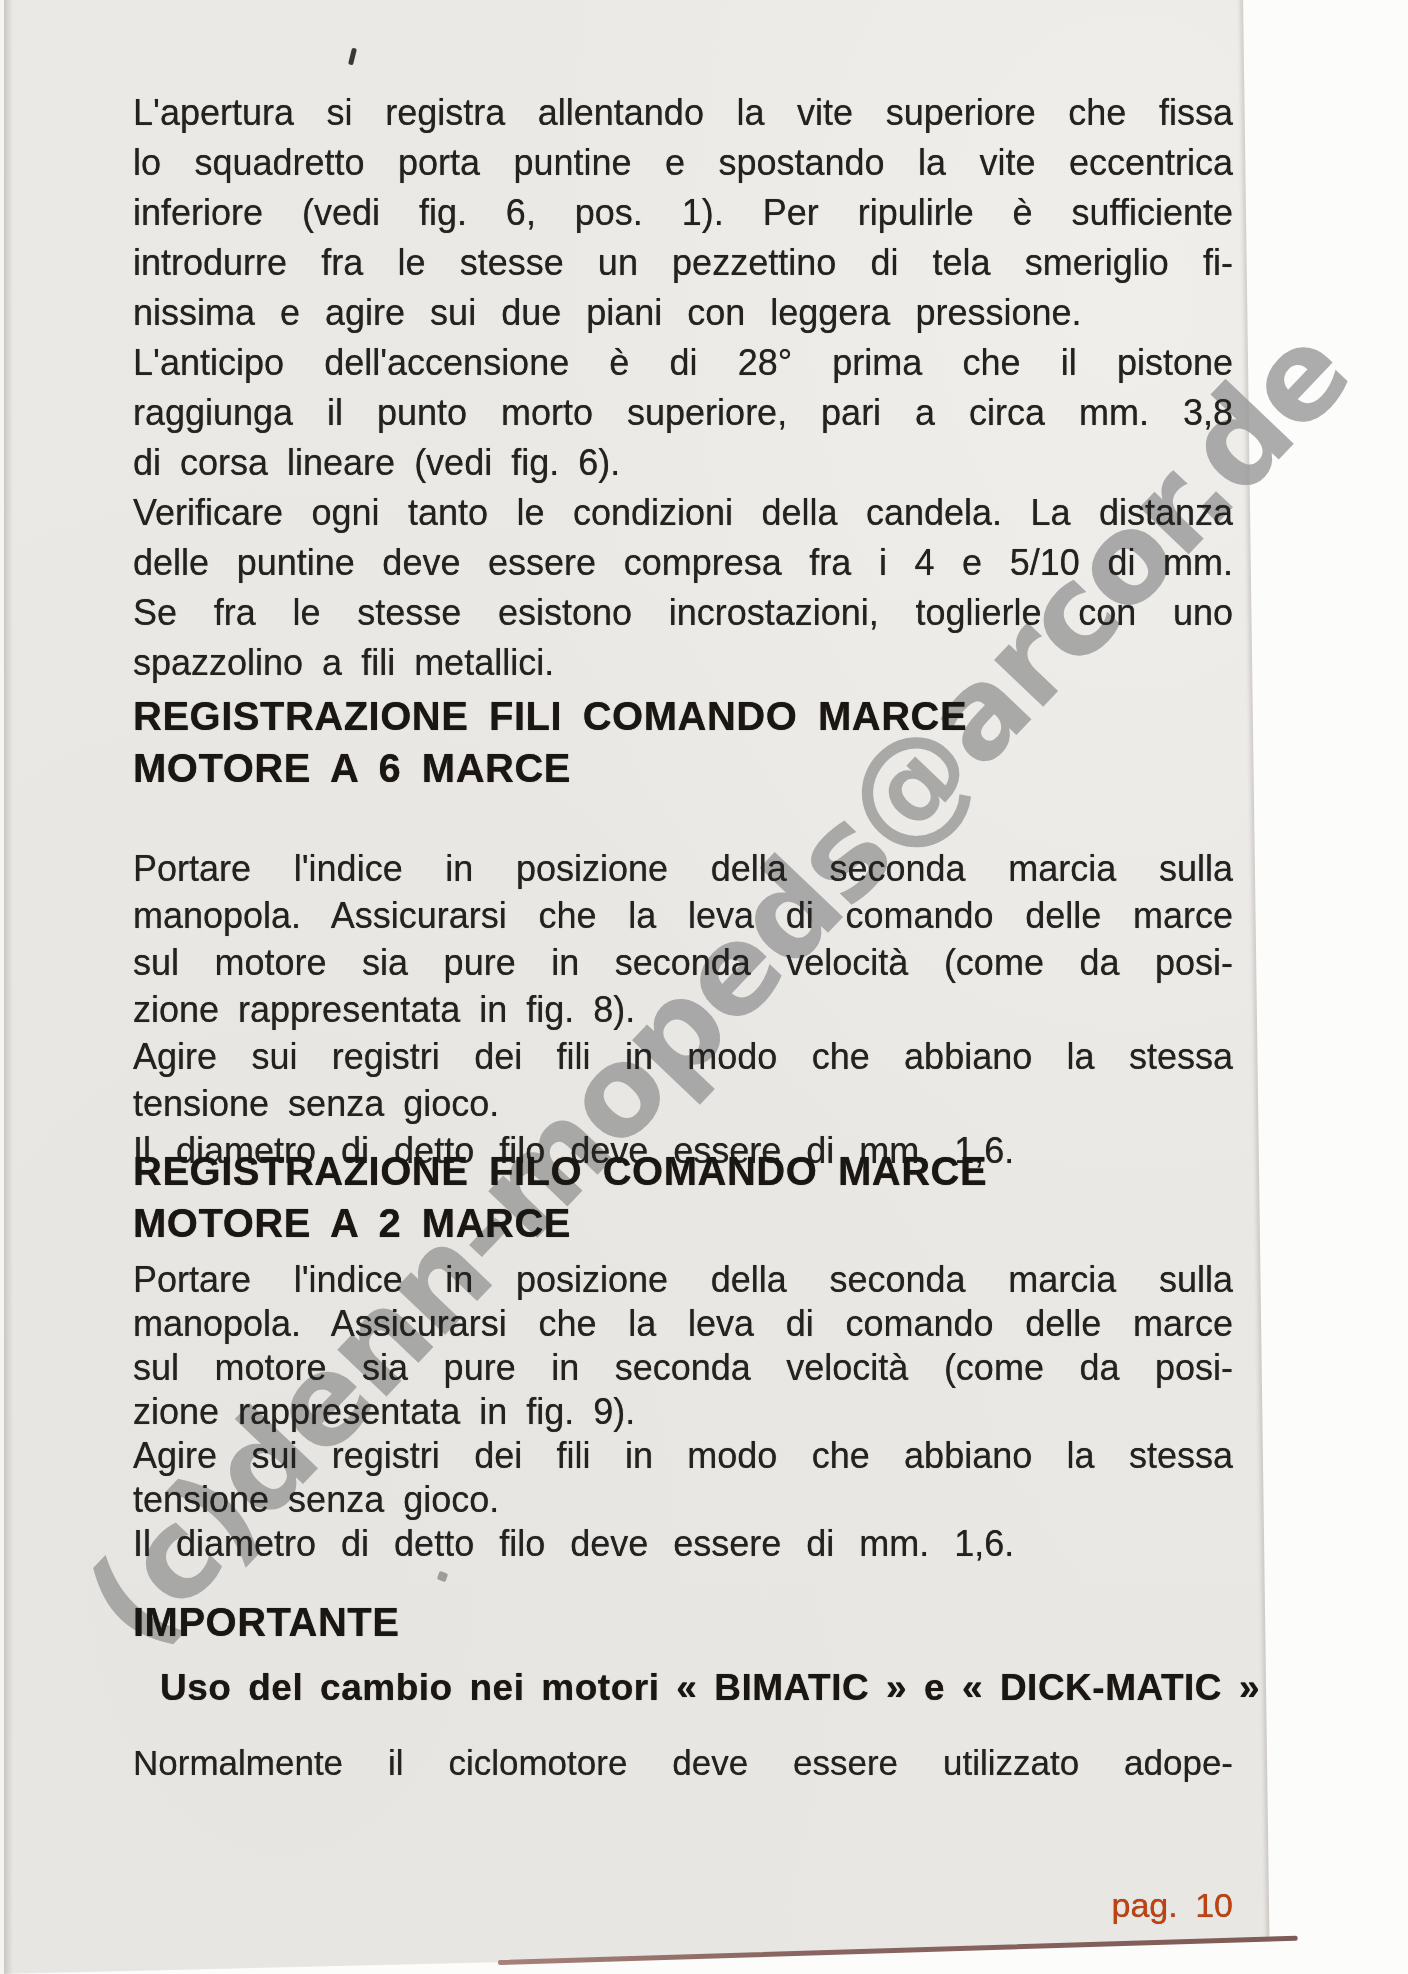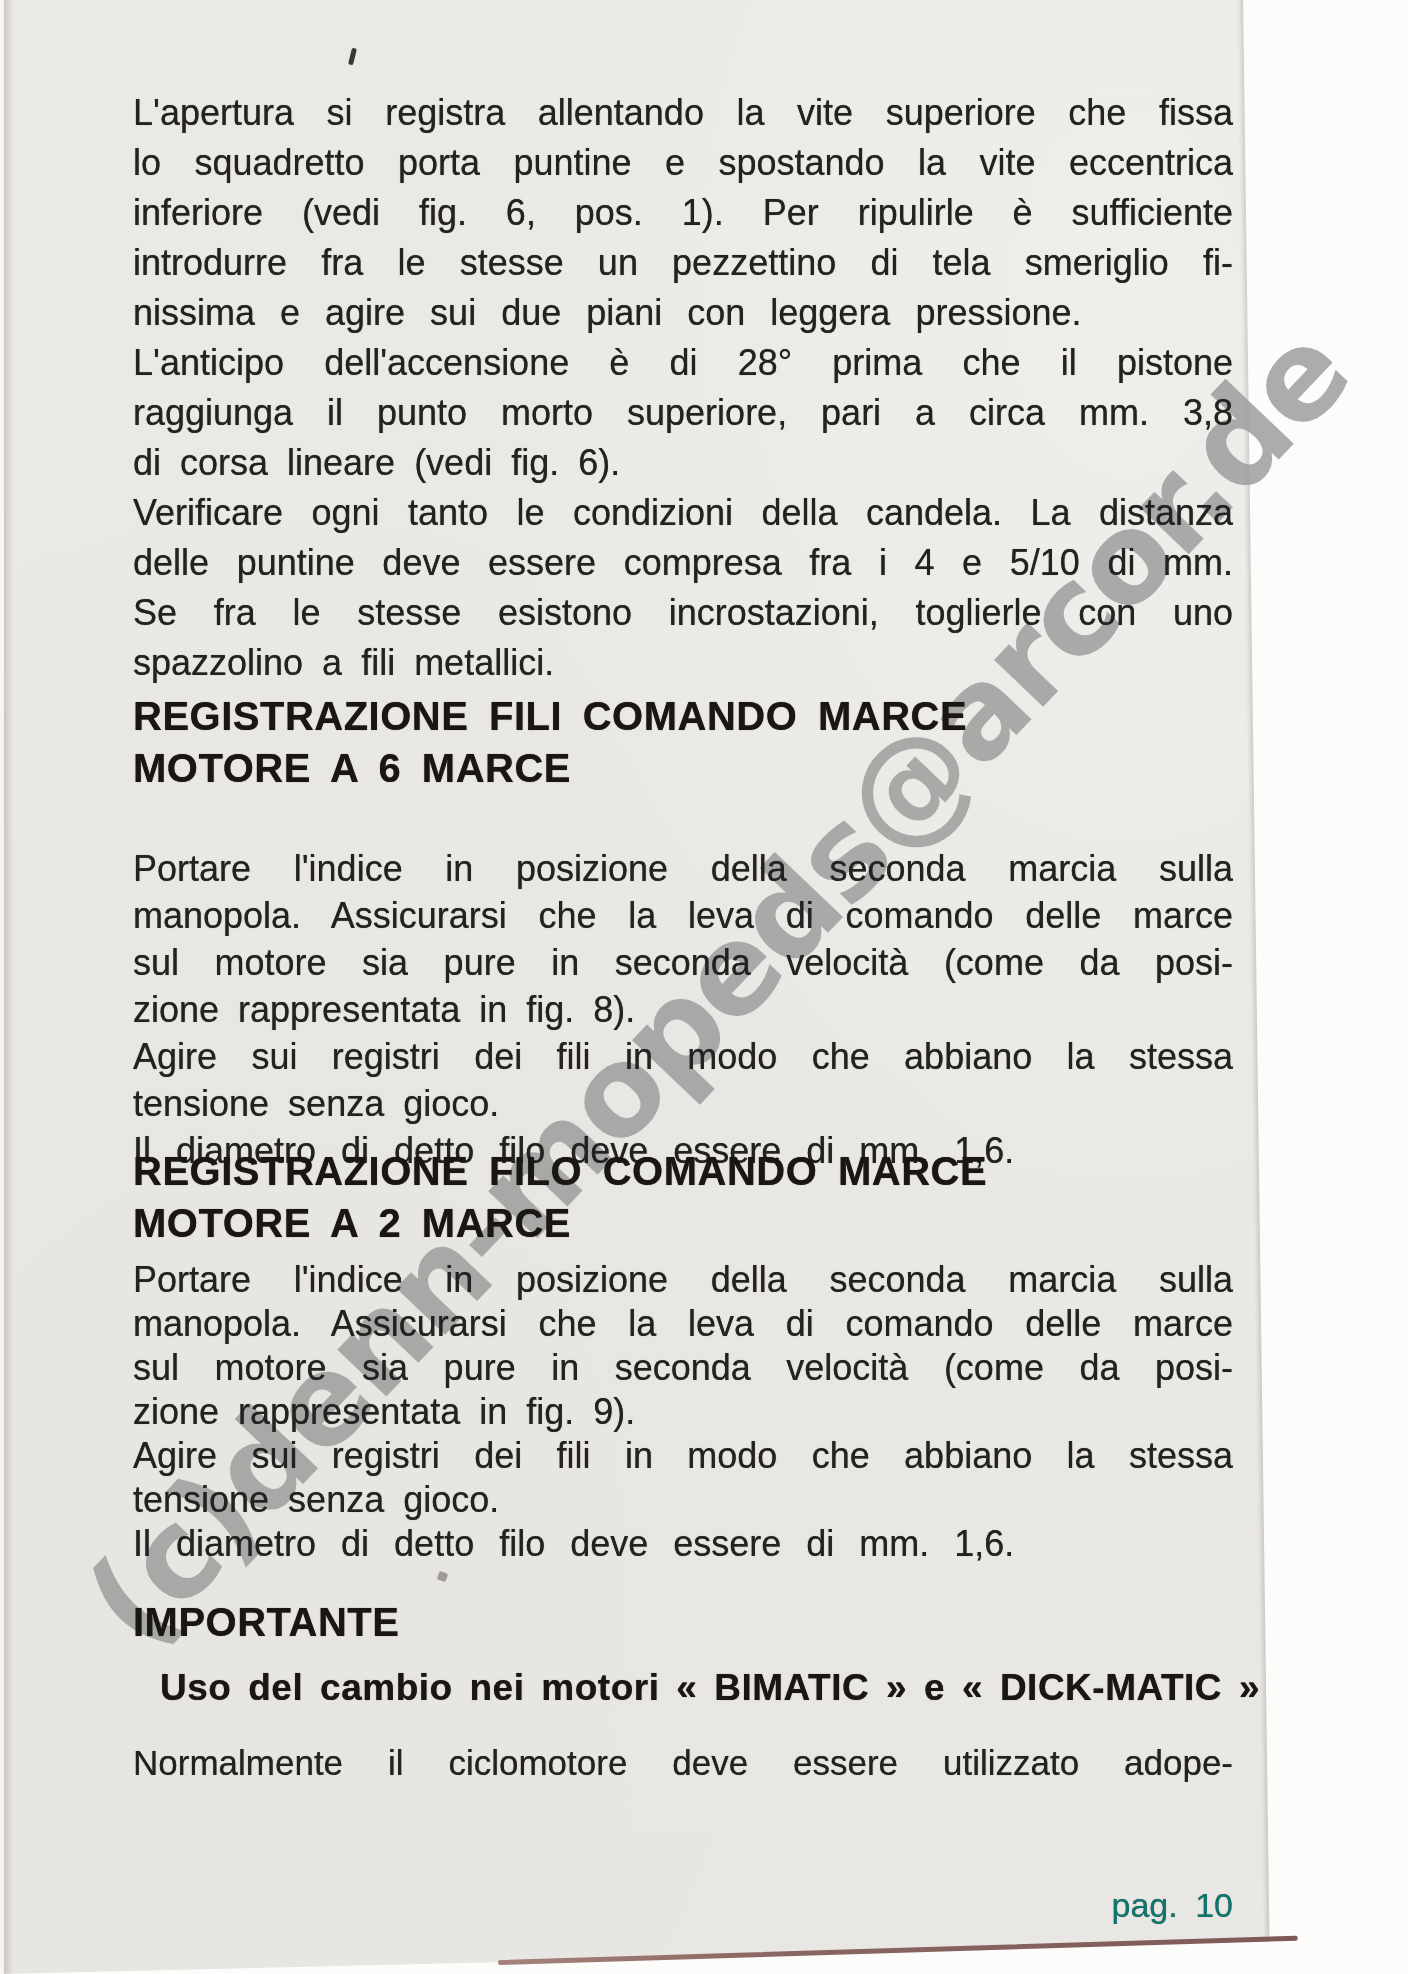--- a/index.html
+++ b/index.html
@@ -44,21 +44,21 @@
   .b-3m{ top:845px; }    .b-3m   .line{ height:47px; line-height:47px; }
   .b-2m{ top:1258px; }   .b-2m   .line{ height:44px; line-height:44px; }
 
   .heading{ left:133px; width:1100px; font-size:40px; font-weight:700; color:#1a1713;
     letter-spacing:0.5px; word-spacing:20px; text-shadow:0 0 0.8px rgba(20,18,15,0.8); }
   .h-3m{ top:690px; }  .h-2m{ top:1145px; }
   .heading .hline{ height:52px; line-height:52px; }
   .h-imp{ top:1596px; height:52px; line-height:52px; }
   .h-uso{ top:1662px; font-size:37px; word-spacing:6px; text-align:justify; text-align-last:justify; height:52px; line-height:52px;margin-left:27px; }
   .p-norm{ left:133px; width:1100px; top:1738px; font-size:35px; height:50px; line-height:50px; }
-  .pagenum{ left:933px; width:300px; top:1886px; font-size:34px; text-align:right; word-spacing:8px; color:#0f766e; }
+  .pagenum{ left:933px; width:300px; top:1886px; font-size:34px; text-align:right; word-spacing:8px; color:#c2410c; }
 
   
   .white-corner{
     position:absolute; left:0; top:1924px; width:1408px; height:50px; z-index:5;
     background:#fcfcfb;
     clip-path:polygon(0% 100%, 36% 76%, 91% 30%, 100% 24%, 100% 100%);
   }
   .bottom-edge-line{
     position:absolute; left:498px; top:1960px; width:800px; height:5px; z-index:6;
     background:linear-gradient(90deg,#a8837c 0%, #8a6661 35%, #7e5b57 100%);

